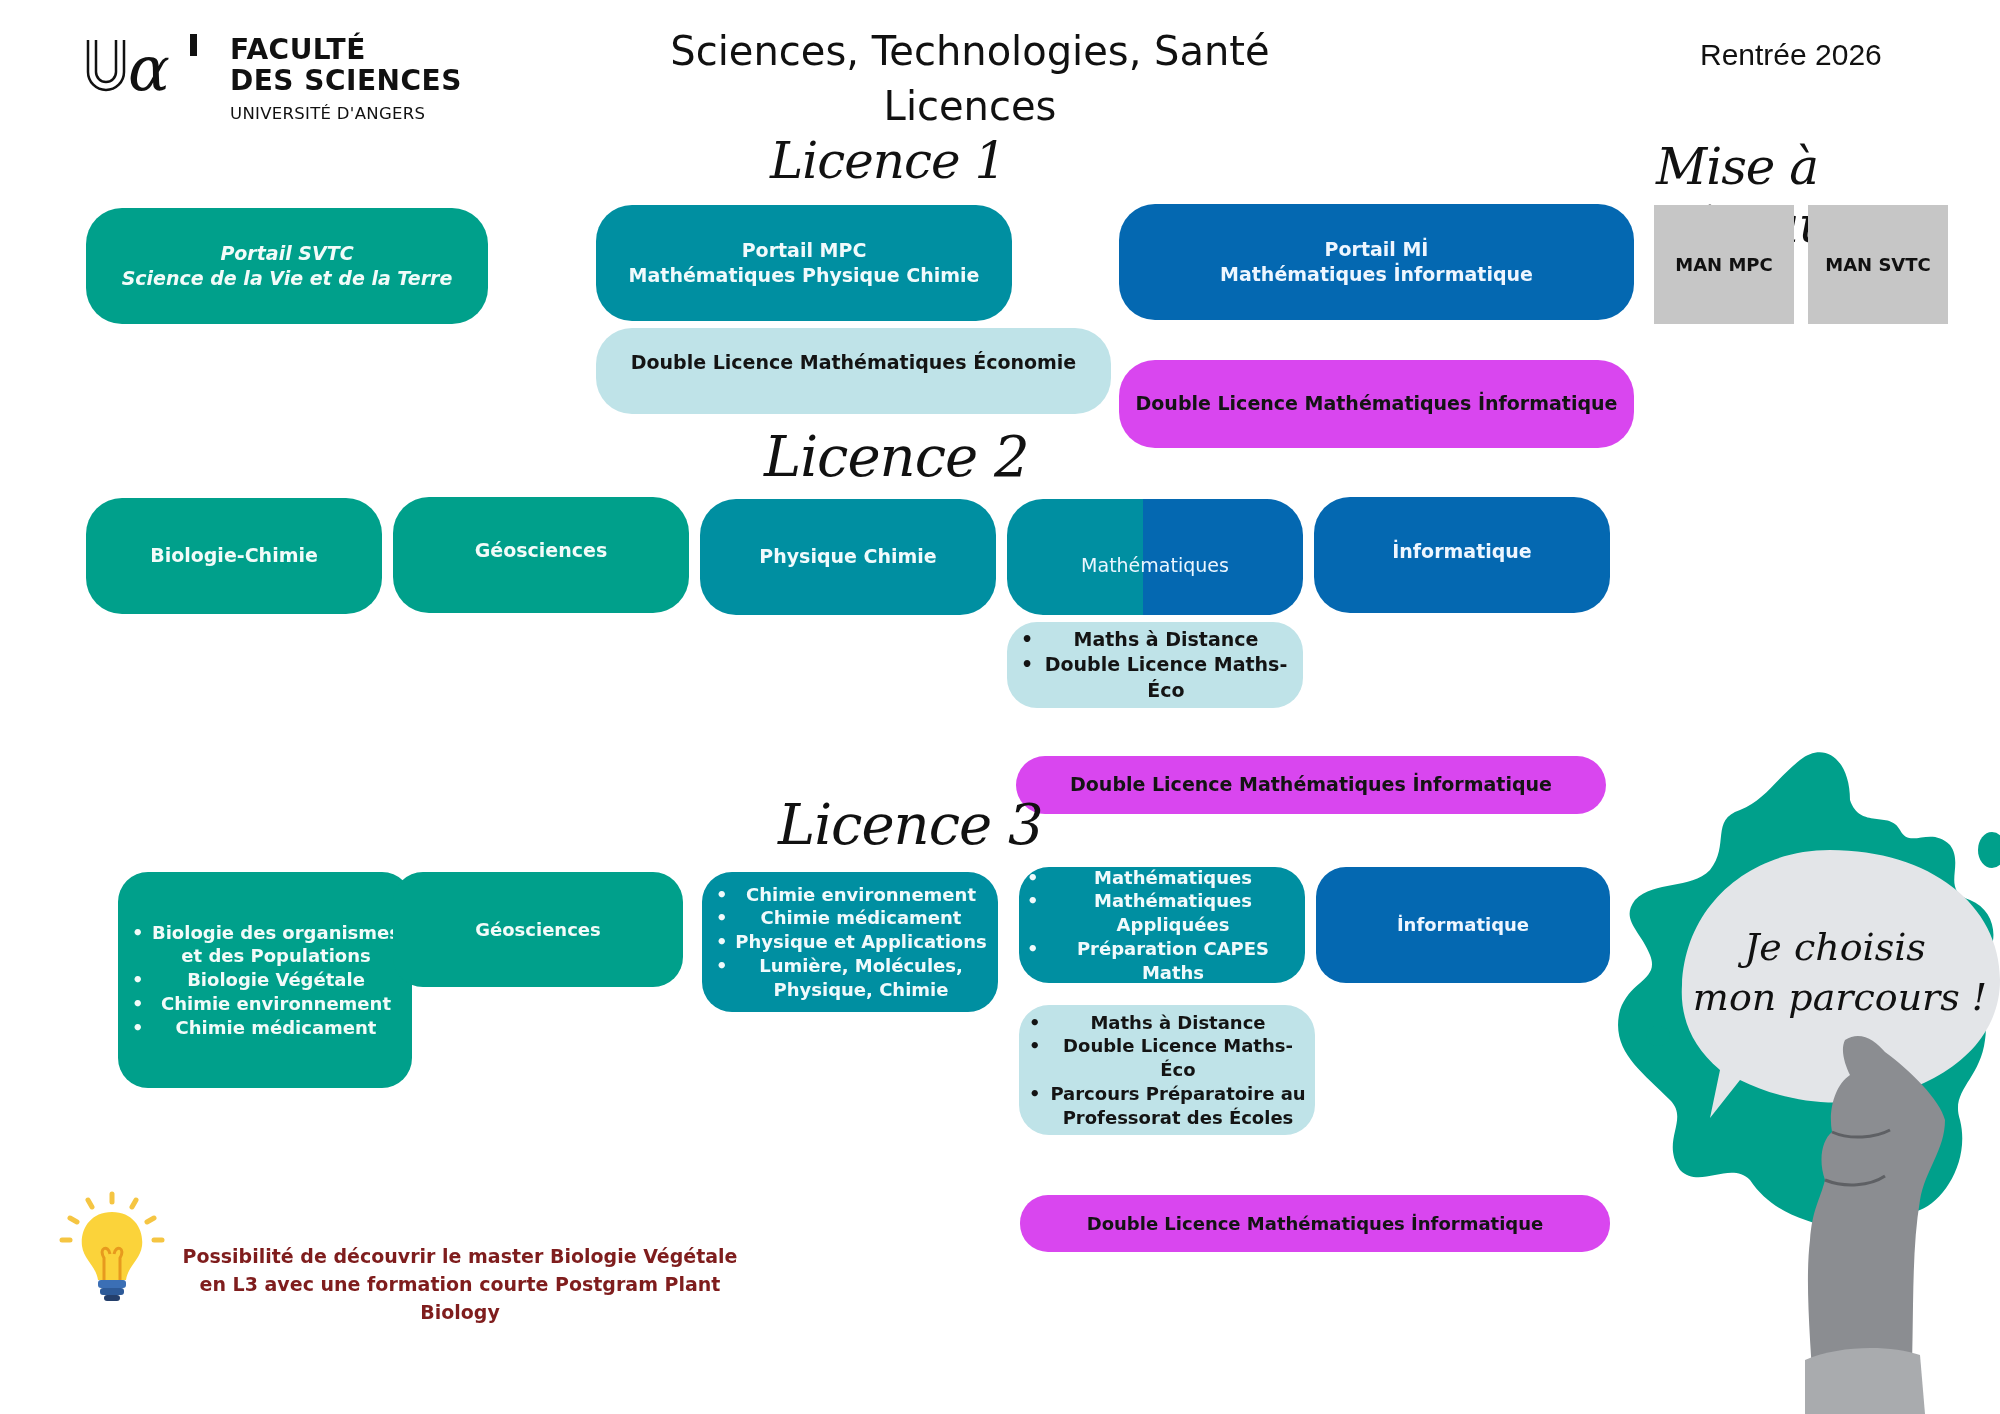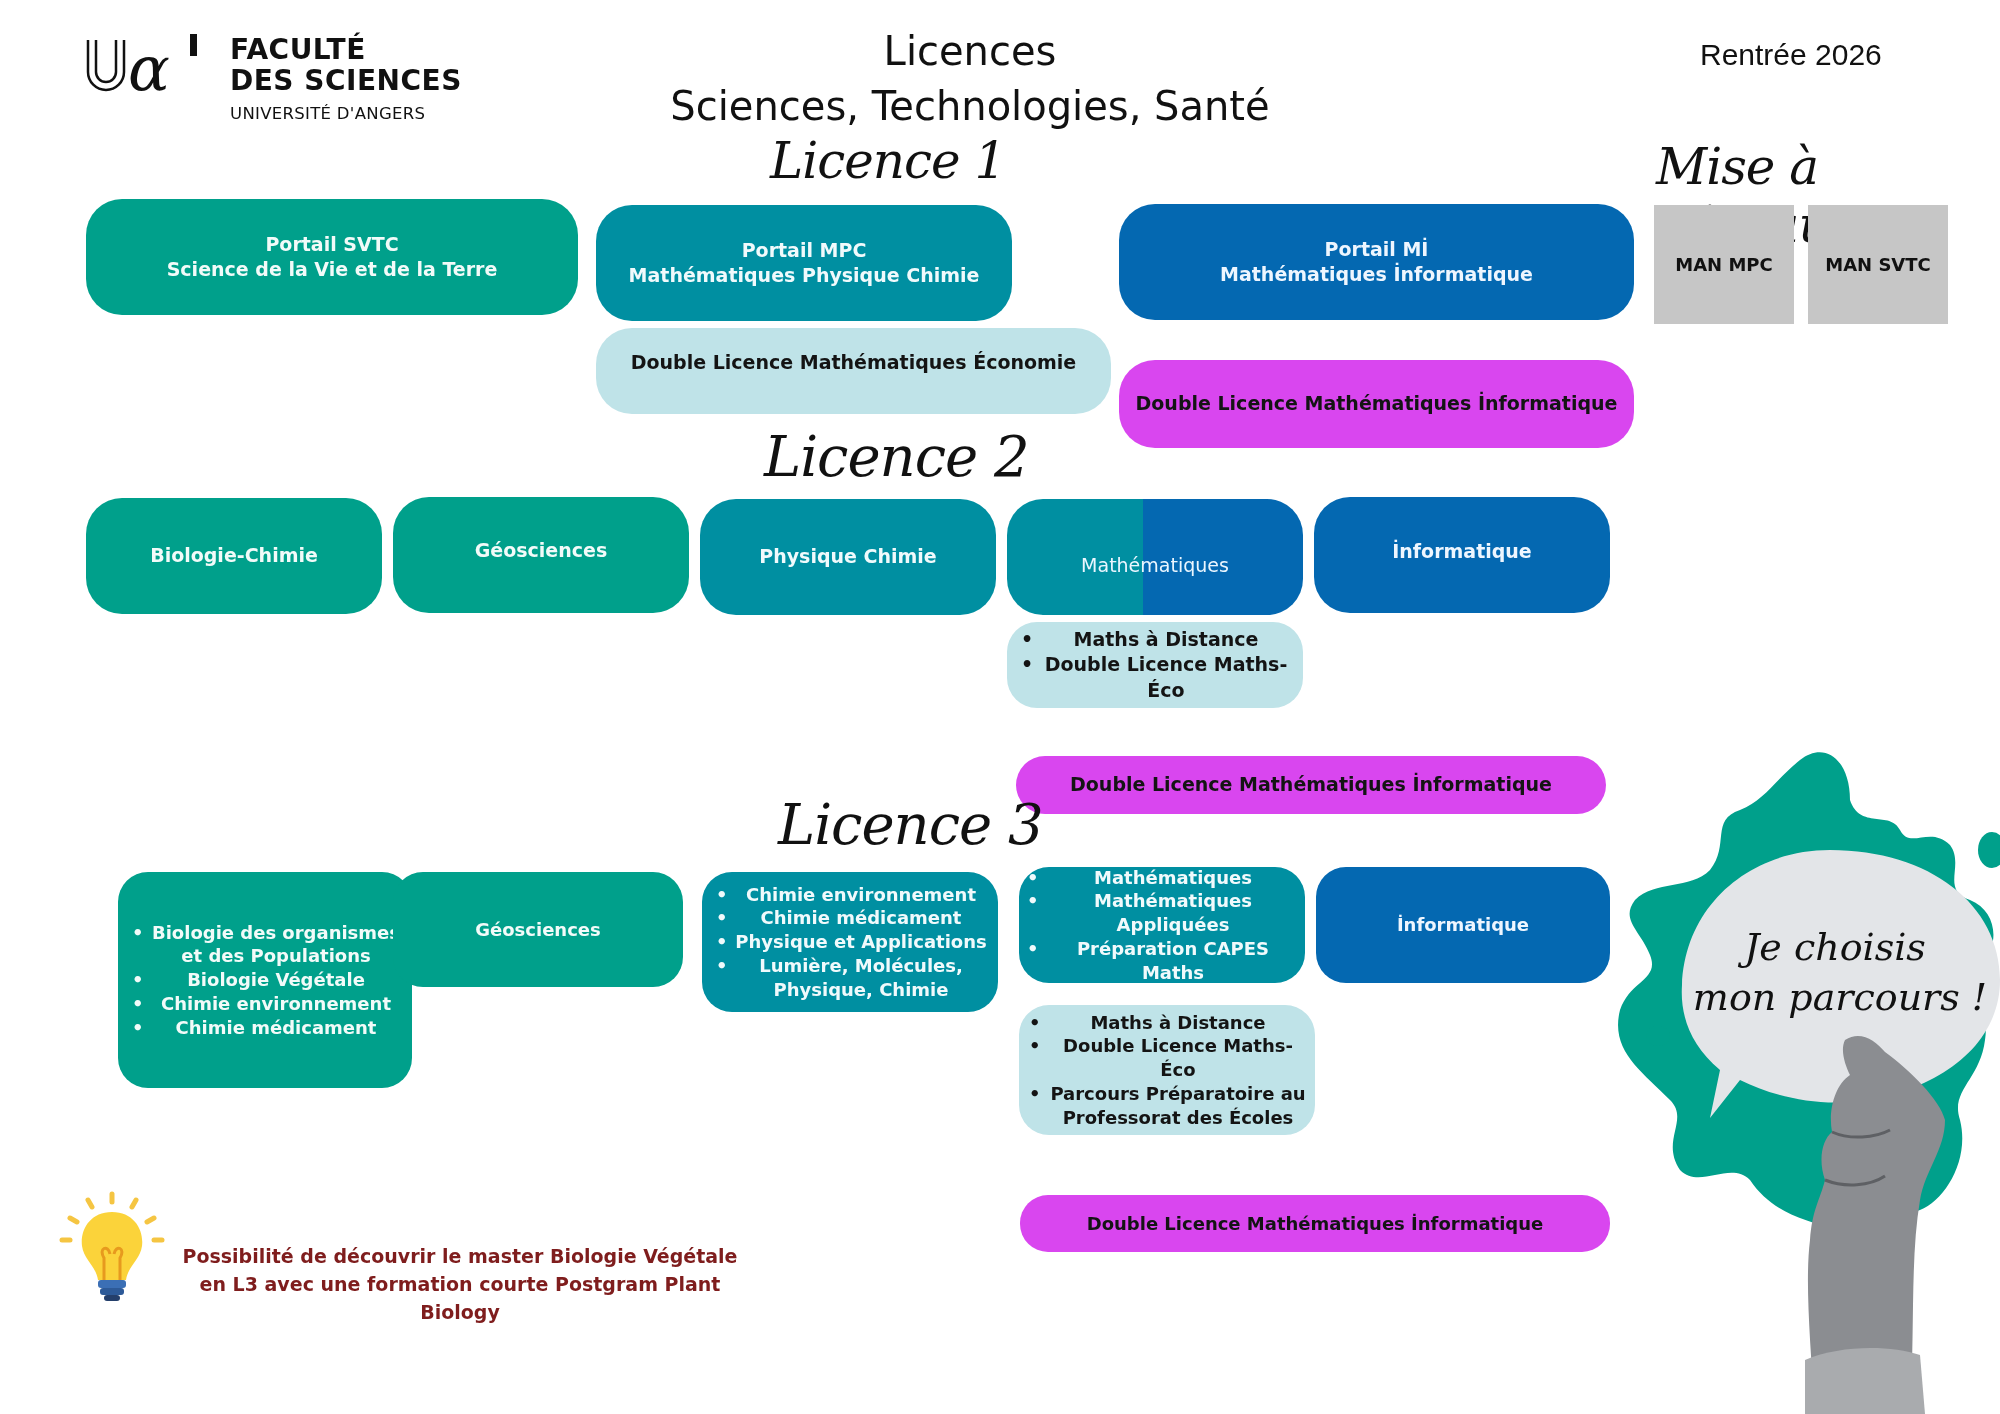--- a/index.html
+++ b/index.html
@@ -54,28 +54,28 @@
   <text x="44" y="56" font-family="DejaVu Serif, serif" font-style="italic" font-size="62" fill="#111">α</text>
   <rect x="106" y="0" width="7" height="22" fill="#111"></rect>
 </svg>
 <div class="logo-text">
   <div class="l1">FACULTÉ</div>
   <div class="l2">DES SCIENCES</div>
   <div class="l3">UNIVERSITÉ D'ANGERS</div>
 </div>
 
 <div class="title">
+  <div>Sciences, Technologies, Santé</div>
   <div>Licences</div>
-  <div>Sciences, Technologies, Santé</div>
 </div>
 <div class="rentree">Rentrée 2026</div>
 
 <div class="script" style="left:770px; top:132px; font-size:50px;">Licence 1</div>
 
-<div class="box teal-green fs19" style="left:86px; top:199px; width:492px; height:116px;">
+<div class="box teal-green fs19" style="left:86px; top:208px; width:402px; height:116px;font-style:italic;">
   <div>
       <div>Portail SVTC</div>
   <div>Science de la Vie et de la Terre</div>
     </div>
 </div>
 <div class="box teal-blue fs19" style="left:596px; top:205px; width:416px; height:116px;">
   <div>
       <div>Portail MPC</div>
   <div>Mathématiques Physique Chimie</div>
     </div>

